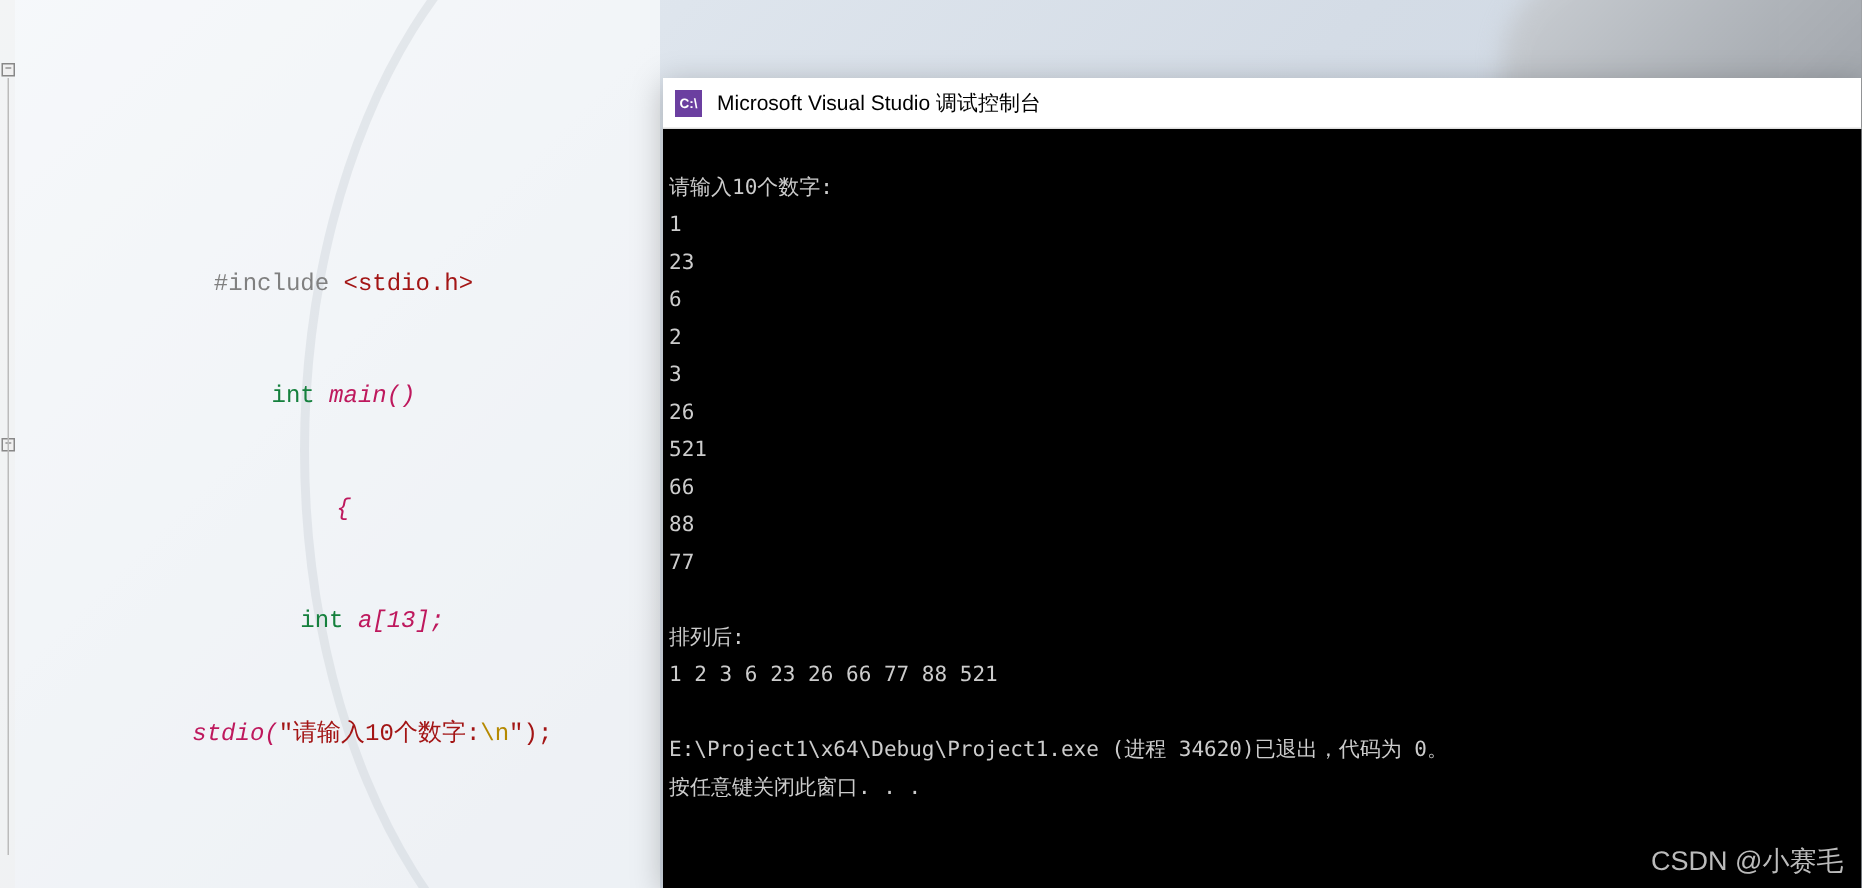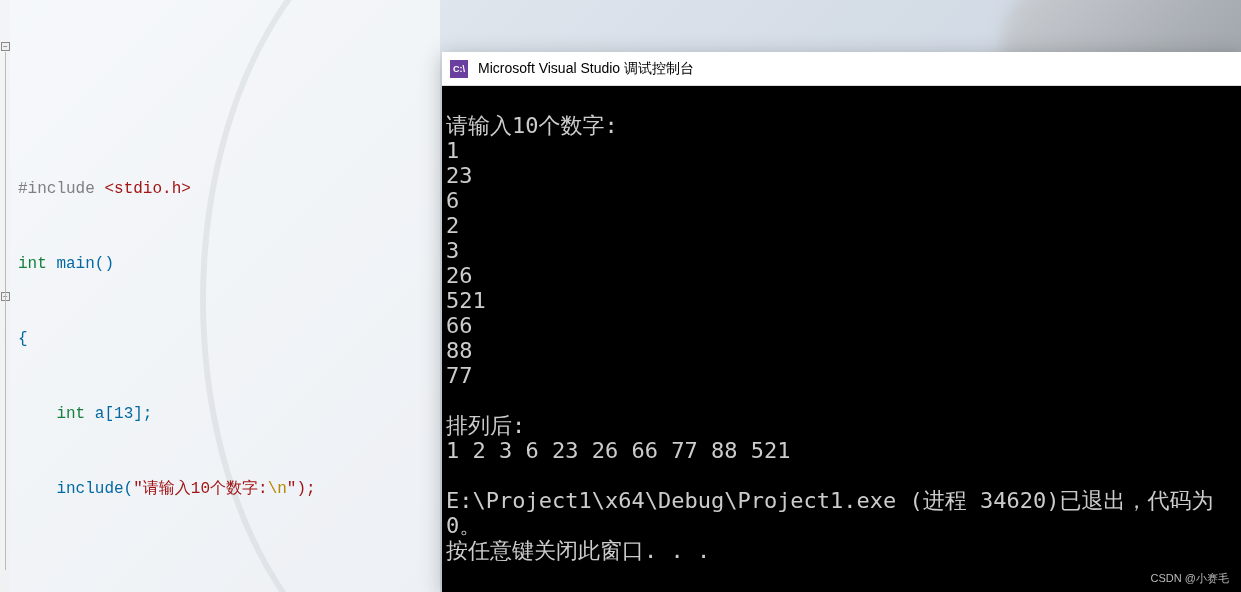--- a/index.html
+++ b/index.html
@@ -79,22 +79,22 @@
     top: 52px;
     width: 1px;
     height: 518px;
     background: #bbb;
   }
   .tok-pp { color: #808080; }
   .tok-pp-file { color: #a31515; }
   .tok-kw { color: #15803d; }
   .tok-str { color: #a31515; }
   .tok-esc { color: #b58900; }
-  .tok-txt { color: #0369a1; }
-  .codeline { padding-left: 6px; }
+  .tok-txt { color: #be185d; font-style: italic; }
+  .codeline { padding-left: 6px; text-align: center; }
 
   
   .console {
     position: absolute;
     top: 52px;
     left: 442px;
     width: 799px;
     height: 540px;
     background: #000;
     z-index: 2;
@@ -123,52 +123,52 @@
   }
   .title-text {
     font-family: "Microsoft YaHei", sans-serif;
     font-size: 14px;
     color: #000;
   }
   .console-body {
     padding: 2px 4px;
     color: #ccc;
     font-family: "NSimSun", "SimSun", Consolas, monospace;
-    font-size: 22px;
+    font-size: 14px;
     line-height: 25px;
     white-space: pre-wrap;
   }
 
   .watermark {
     position: absolute;
     bottom: 6px;
     right: 12px;
     color: #bbb;
     font-family: "Microsoft YaHei", sans-serif;
-    font-size: 11px;
+    font-size: 18px;
     z-index: 3;
   }
 </style>
 </head>
 <body>
 
 <div class="bg-curve"></div>
 <div class="bg-shape"></div>
 
 <div class="editor">
   <div class="gutter"></div>
   <div class="fold-box" style="top:42px">−</div>
   <div class="fold-box" style="top:292px">−</div>
   <div class="fold-line"></div>
 
   <div class="codeline"><span class="tok-pp">#include </span><span class="tok-pp-file">&lt;stdio.h&gt;</span></div>
   <div class="codeline"><span class="tok-kw">int</span><span class="tok-txt"> main()</span></div>
   <div class="codeline"><span class="tok-txt">{</span></div>
   <div class="codeline">    <span class="tok-kw">int</span><span class="tok-txt"> a[13];</span></div>
-  <div class="codeline"><span class="tok-txt">    include(</span><span class="tok-str">"请输入10个数字:</span><span class="tok-esc">\n</span><span class="tok-str">");</span></div>
+  <div class="codeline"><span class="tok-txt">    stdio(</span><span class="tok-str">"请输入10个数字:</span><span class="tok-esc">\n</span><span class="tok-str">");</span></div>
   
   
   
   
   
   
   
   
   
   

